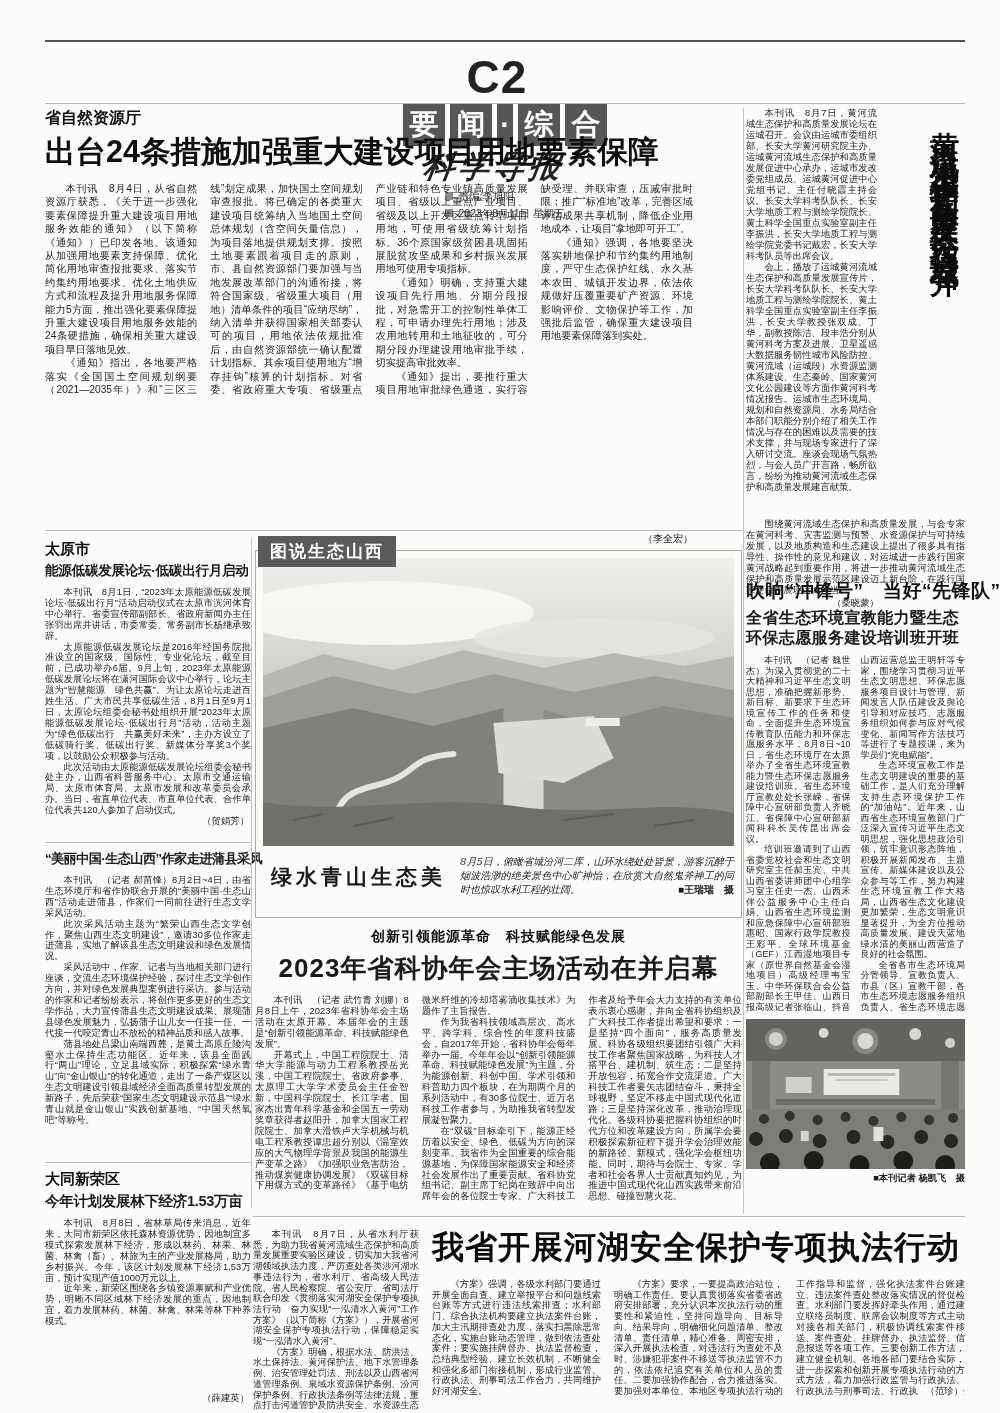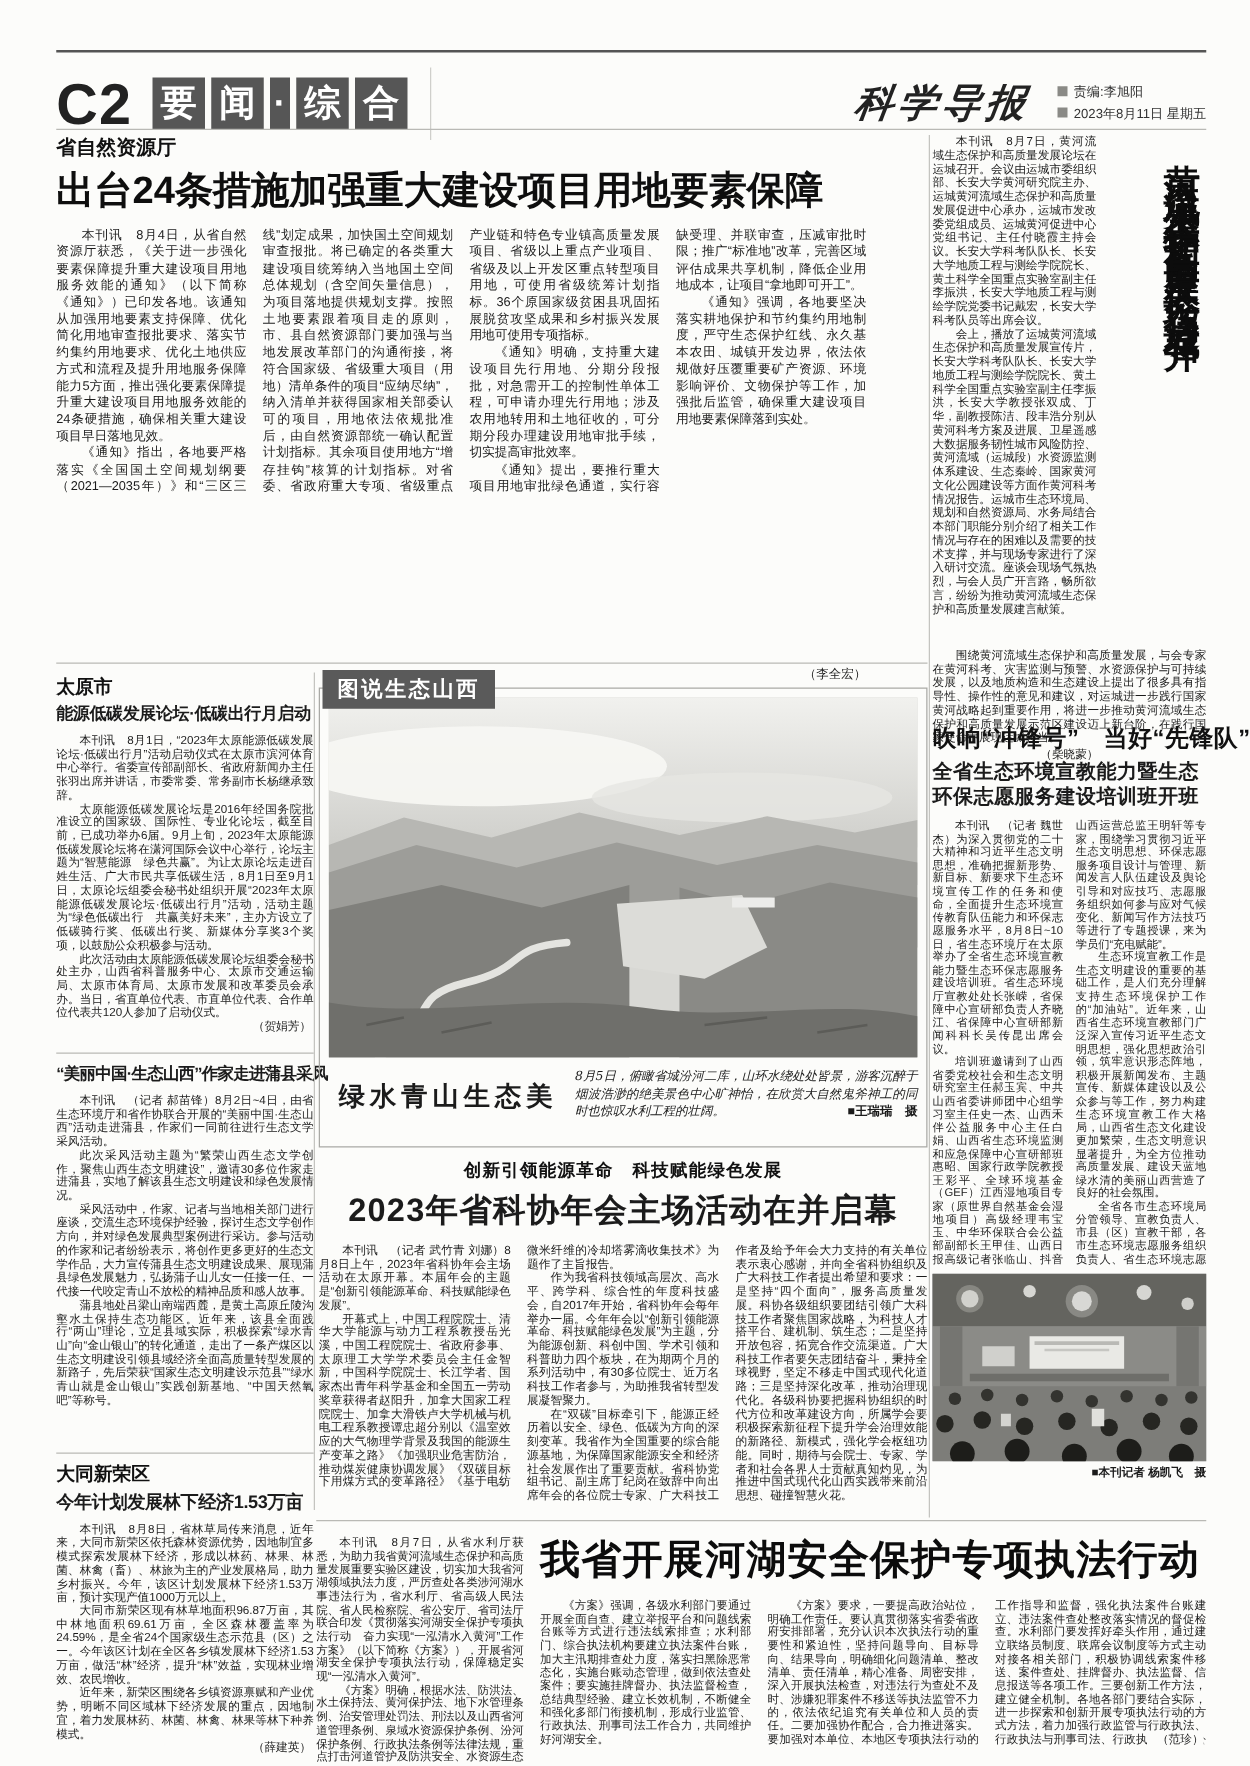--- a/index.html
+++ b/index.html
@@ -3,21 +3,21 @@
 <meta charset="utf-8">
 <style>
   html,body{margin:0;padding:0;background:#e9e9e6;}
   .page{position:relative;width:1000px;height:1413px;margin:0 auto;background:#fcfcfa;
         font-family:"Liberation Sans","DejaVu Sans",sans-serif;color:#1b1b1b;overflow:hidden;}
   .rule-h{position:absolute;height:1px;background:#b9b9b5;}
   .rule-v{position:absolute;width:1px;background:#c4c4c0;}
   .topline{position:absolute;top:40px;left:45px;width:920px;height:2px;background:#555;}
 
   
-  .header{position:absolute;top:50px;left:45px;width:920px;height:66px;display:flex;align-items:center;}
+  .header{position:absolute;top:50px;left:45px;width:920px;height:66px;display:flex;align-items:center;flex-direction:column;}
   .page-label{font-size:46px;font-weight:bold;color:#222;letter-spacing:1px;margin-right:16px;}
   .sec-boxes{display:flex;gap:5px;align-items:center;}
   .sec-box{width:42px;height:42px;background:#565656;color:#fff;font-size:29px;font-weight:bold;
            display:flex;align-items:center;justify-content:center;}
   .sec-dot{width:16px;}
   .hdr-div{width:1px;height:58px;background:#cfcfcb;margin-left:18px;}
   .hdr-spacer{flex:1;}
   .masthead{font-family:"DejaVu Serif","Liberation Serif",serif;font-style:italic;font-weight:bold;
             font-size:31px;letter-spacing:4px;transform:skewX(-8deg);color:#222;margin-right:22px;white-space:nowrap;}
   .hdr-info{font-size:10.5px;line-height:17px;color:#333;white-space:nowrap;}
@@ -181,21 +181,20 @@
   </div>
 
   <div class="rule-h" style="top:1162px;left:45px;width:206px;"></div>
 
   <div class="art-dt">
     <div class="kicker">大同新荣区</div>
     <div class="headline">今年计划发展林下经济1.53万亩</div>
     <div class="smallbody">
       <div>
           <p>本刊讯　8月8日，省林草局传来消息，近年来，大同市新荣区依托森林资源优势，因地制宜多模式探索发展林下经济，形成以林药、林果、林菌、林禽（畜）、林旅为主的产业发展格局，助力乡村振兴。今年，该区计划发展林下经济1.53万亩，预计实现产值1000万元以上。</p>
-          <p>大同市新荣区现有林草地面积96.87万亩，其中林地面积69.61万亩，全区森林覆盖率为24.59%，是全省24个国家级生态示范县（区）之一。今年该区计划在全区各乡镇发展林下经济1.53万亩，做活“林”经济，提升“林”效益，实现林业增效、农民增收。</p>
           <p>近年来，新荣区围绕各乡镇资源禀赋和产业优势，明晰不同区域林下经济发展的重点，因地制宜，着力发展林药、林菌、林禽、林果等林下种养模式。</p>
         </div>
       <div class="byline-abs">（薛建英）</div>
     </div>
   </div>
 
   <div class="photo-box">
     <div class="pb-frame">
       <svg class="pb-photo" viewBox="0 0 470 288" preserveAspectRatio="none">
         <defs>

